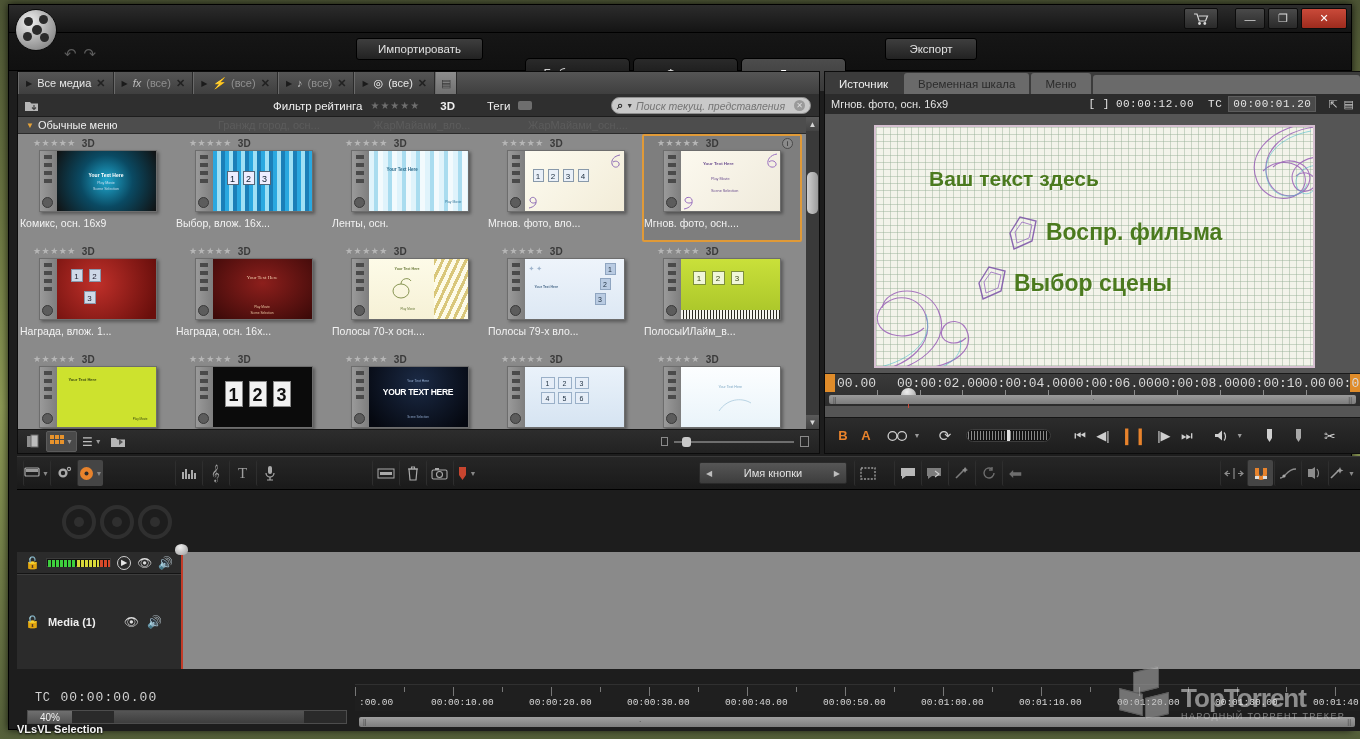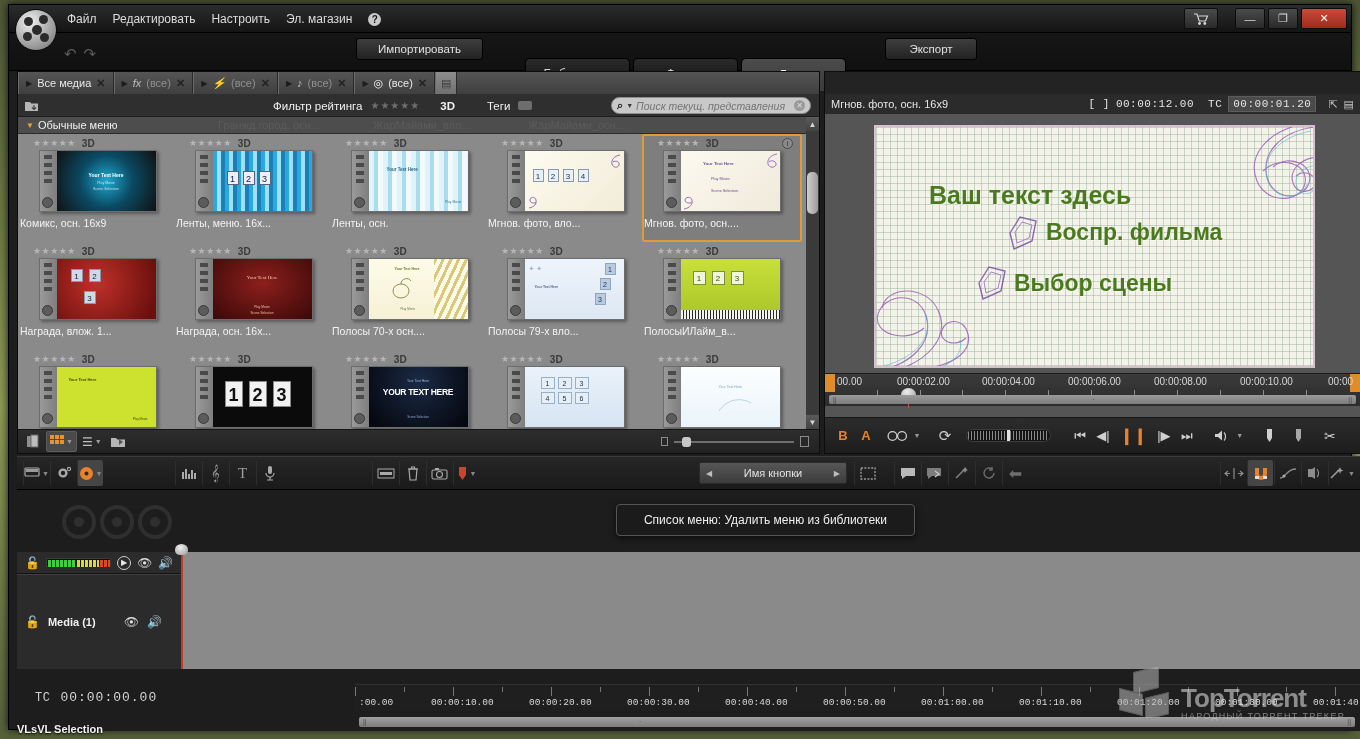--- a/index.html
+++ b/index.html
@@ -259,21 +259,21 @@
     font-family:"Liberation Sans",sans-serif;
     text-shadow:1px 1px 0 rgba(255,255,255,.5);
     white-space:nowrap;
   }
   .swirl { position:absolute; opacity:.85; }
   .ruler {
     position:absolute;left:0;bottom:38px;width:100%;height:33px;
     background:linear-gradient(to bottom,#3a3a3a,#2c2c2c);
     border-top:1px solid #1a1a1a;
   }
-  .ruler .lab{position:absolute;top:2px;font-size:10px;color:#d8d8d8;font-family:Liberation Sans, sans-serif;}
+  .ruler .lab{position:absolute;top:2px;font-size:13px;color:#d8d8d8;font-family:Liberation Mono, monospace;}
   .ruler .tick{position:absolute;top:16px;width:1px;background:#8d8d8d;}
   .rcap{position:absolute;top:0;width:10px;height:18px;background:#e08c2a;}
   .scrubber{
     position:absolute; top:14px; width:15px;height:13px;border-radius:50% 50% 45% 45%;
     background:radial-gradient(circle at 40% 30%,#efefef,#9b9b9b);
   }
   .playline{position:absolute;top:22px;width:1px;height:12px;background:#cf4b3a;}
   .hbar {
     position:absolute; left:4px; bottom:40px; right:4px; height:9px;
     background:linear-gradient(to bottom,#9b9b9b,#7c7c7c); border-radius:2px;
@@ -403,27 +403,20 @@
   }
 </style>
 </head>
 <body>
 
 <div class="desktop-bg"></div>
 
 <div class="app-window">
 
   <div class="titlebar">
-    <div class="menu-items">
-      <span class="mi">Файл</span>
-      <span class="mi">Редактировать</span>
-      <span class="mi">Настроить</span>
-      <span class="mi">Эл. магазин</span>
-      <span class="help-dot">?</span>
-    </div>
     <div class="win-btns">
       <div class="win-btn cart">
         <svg width="16" height="14" viewBox="0 0 16 14">
           <path d="M1 2h3l2.2 7h6.3l2-5H5.6" fill="none" stroke="#d8d8d8" stroke-width="1.2"></path>
           <circle cx="6.5" cy="11.5" r="1.4" fill="#d8d8d8"></circle>
           <circle cx="11.8" cy="11.5" r="1.4" fill="#d8d8d8"></circle>
         </svg>
       </div>
       <div class="win-btn">—</div>
       <div class="win-btn">❐</div>
@@ -561,21 +554,21 @@
               <div class="disc"></div>
             </div>
           <div class="tface" style="background:repeating-linear-gradient(to right,#2aa8e0 0 4px,#9fe0f5 4px 8px,#1b7fb8 8px 12px)">
             <div style="position:absolute;left:14px;top:20px;display:flex;gap:4px">
               <span style="width:12px;height:14px;background:#eef;border:1px solid #567;font-size:9px;color:#123;text-align:center;line-height:14px">1</span>
               <span style="width:12px;height:14px;background:#eef;border:1px solid #567;font-size:9px;color:#123;text-align:center;line-height:14px">2</span>
               <span style="width:12px;height:14px;background:#eef;border:1px solid #567;font-size:9px;color:#123;text-align:center;line-height:14px">3</span>
             </div>
           </div>
         </div>
-        <div class="cap">Ленты, меню. 16х...</div>
+        <div class="cap">Выбор, влож. 16х...</div>
       </div>
 
       <div class="cell" style="left:314px;top:2px">
         <div class="meta">
             <span class="st">★★★★★</span>
             <span class="d3">3D</span>
           </div>
         <div class="thumb">
           <div class="filmstrip">
               <i style="top:4px"></i>
@@ -926,37 +919,43 @@
         <span class="sq"></span>
         <div class="track">
             <div class="knob"></div>
           </div>
         <span class="sq big"></span>
       </div>
     </div>
   </div>
 
   <div class="prev">
+    <div class="ptabs">
+      <div class="ptab active">Источник</div>
+      <div class="ptab">Временная шкала</div>
+      <div class="ptab">Меню</div>
+      <div class="ptabfill"></div>
+    </div>
 
     <div class="pinfo">
       <span>Мгнов. фото, осн. 16x9</span>
       <span style="margin-left:auto;display:flex;align-items:center;gap:6px">
         <span class="mono">[ ]</span>
         <span class="mono">00:00:12.00</span>
         <span class="mono" style="margin-left:8px">TC</span>
         <span class="mono tcbox">00:00:01.20</span>
         <span style="margin-left:6px;color:#c5c5c5">⇱</span>
         <span style="color:#c5c5c5">▤</span>
       </span>
     </div>
 
     <div class="stage">
       <div class="video">
         <div class="graph"></div>
-        <div class="vtext" style="left:53px;top:54px;font-size:25px">Ваш текст здесь</div>
+        <div class="vtext" style="left:53px;top:40px;font-size:21px">Ваш текст здесь</div>
         <div class="vtext" style="left:170px;top:92px;font-size:23px">Воспр. фильма</div>
         <div class="vtext" style="left:138px;top:143px;font-size:23px">Выбор сцены</div>
         <svg class="swirl" style="left:128px;top:84px" width="38" height="40" viewBox="0 0 38 40">
           <path d="M6 22 16 6l16 4-4 20-18 8z" fill="none" stroke="#7a4fa8" stroke-width="1.4"></path>
           <path d="M11 21 18 11l10 3-3 13-12 5z" fill="none" stroke="#9a6fc0" stroke-width="1"></path>
         </svg>
         <svg class="swirl" style="left:97px;top:134px" width="38" height="40" viewBox="0 0 38 40">
           <path d="M6 22 16 6l16 4-4 20-18 8z" fill="none" stroke="#7a4fa8" stroke-width="1.4"></path>
           <path d="M11 21 18 11l10 3-3 13-12 5z" fill="none" stroke="#9a6fc0" stroke-width="1"></path>
         </svg>
@@ -1231,20 +1230,26 @@
     </div>
     <div class="tl-play">
         <div class="hd"></div>
       </div>
 
     <div class="tcfoot">
       <div class="tcline">
         <span class="mono" style="font-size:12px">TC</span>
         <span class="mono" style="font-size:13px;letter-spacing:1px">00:00:00.00</span>
       </div>
+      <div class="zoompct">
+        <div class="pc40">40%</div>
+        <div class="rest" style="width:16px"></div>
+        <div class="h2"></div>
+        <div class="rest"></div>
+      </div>
     </div>
 
     <div class="tl-ruler">
       <span class="lab" style="left:4px">:00.00</span>
       <span class="lab" style="left:76px">00:00:10.00</span>
       <span class="lab" style="left:174px">00:00:20.00</span>
       <span class="lab" style="left:272px">00:00:30.00</span>
       <span class="lab" style="left:370px">00:00:40.00</span>
       <span class="lab" style="left:468px">00:00:50.00</span>
       <span class="lab" style="left:566px">00:01:00.00</span>
@@ -1276,21 +1281,20 @@
       <div class="tick" style="left:980px;height:9px"></div>
     </div>
 
     <div class="tl-hbar">
       <span class="grip" style="left:4px">||</span>
       <span class="grip" style="left:280px">·</span>
       <span class="grip" style="right:4px">||</span>
     </div>
   </div>
 
-  <div class="tooltip">Список меню: Удалить меню из библиотеки</div>
 
   <div class="wm">
     <div class="cube">
       <div style="left:16px;top:0;width:26px;height:22px;transform:skewY(-14deg)"></div>
       <div style="left:2px;top:22px;width:24px;height:22px;transform:skewY(14deg)"></div>
       <div style="left:28px;top:26px;width:24px;height:22px;transform:skewY(-14deg)"></div>
     </div>
     <div>
       <div class="tt">TopTorrent</div>
       <div class="sub">НАРОДНЫЙ ТОРРЕНТ ТРЕКЕР</div>

